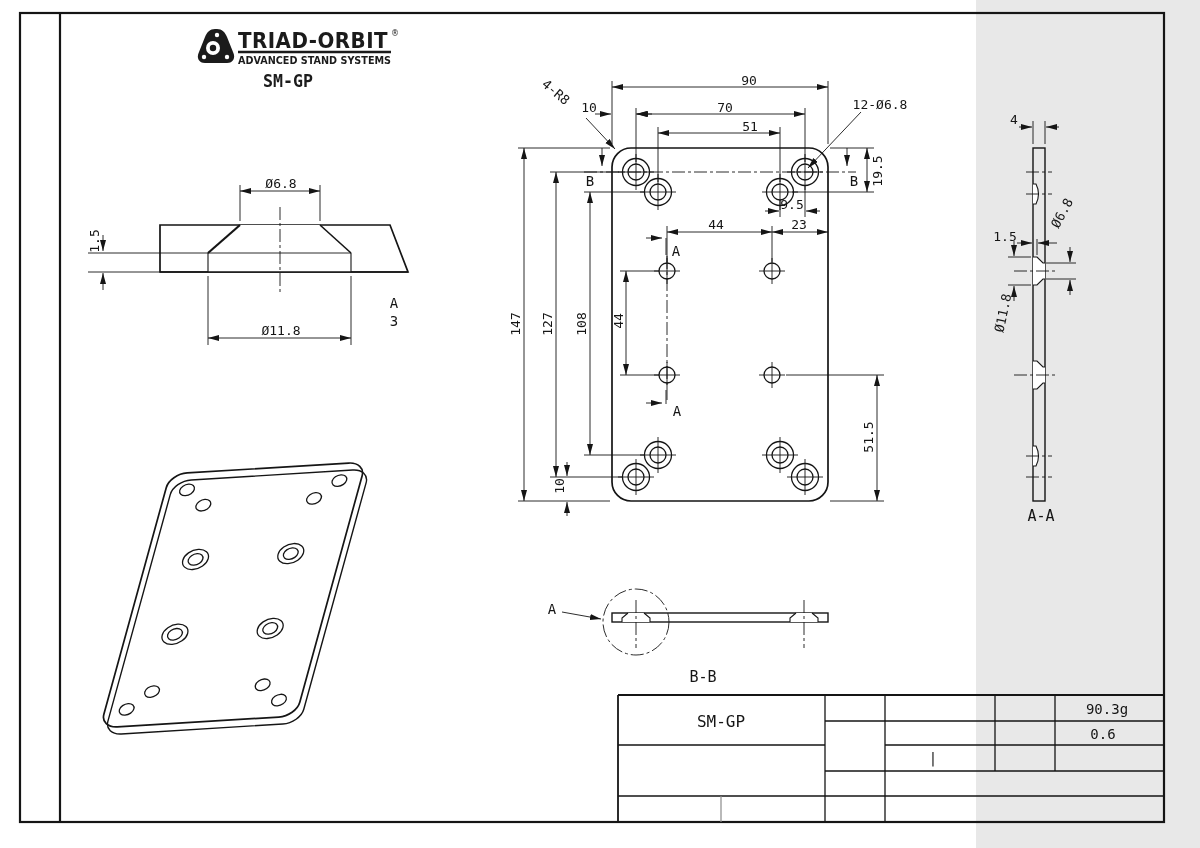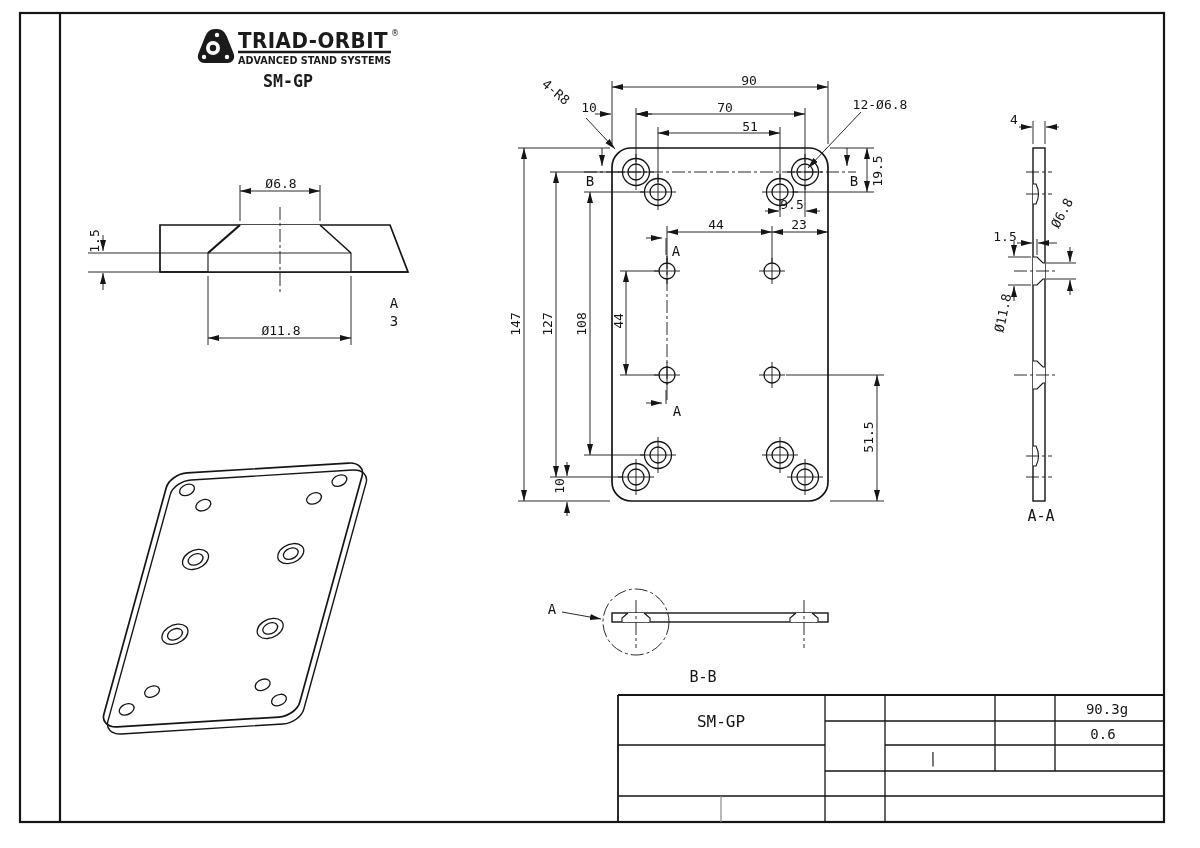--- a/index.html
+++ b/index.html
@@ -1,16 +1,16 @@
 <!DOCTYPE html>
 <html><head>
 <meta charset="utf-8">
 <style>
   html,body{margin:0;padding:0;background:#e8e8e8;}
-  .page{width:1200px;height:848px;background:#ffffff;position:relative;font-family:"DejaVu Sans Mono",monospace;}
+  .page{width:976px;height:848px;background:#ffffff;position:relative;font-family:"DejaVu Sans Mono",monospace;}
   svg{display:block;}
   .ol{stroke:#151515;stroke-width:1.7;fill:none;}
   .ol2{stroke:#151515;stroke-width:1.4;fill:none;}
   .hc{stroke:#151515;stroke-width:1.3;fill:none;}
   .tn{stroke:#151515;stroke-width:0.9;fill:none;}
   .md{stroke:#151515;stroke-width:1.1;fill:none;}
   .bd{stroke:#151515;stroke-width:2.2;fill:none;}
   .cl{stroke:#151515;stroke-width:0.9;fill:none;stroke-dasharray:13 3 3 3;}
   text.d{font-family:"DejaVu Sans Mono",monospace;font-size:13px;fill:#151515;text-anchor:middle;dominant-baseline:central;}
   text.lab{font-family:"DejaVu Sans Mono",monospace;font-size:15px;fill:#151515;text-anchor:middle;dominant-baseline:central;}

